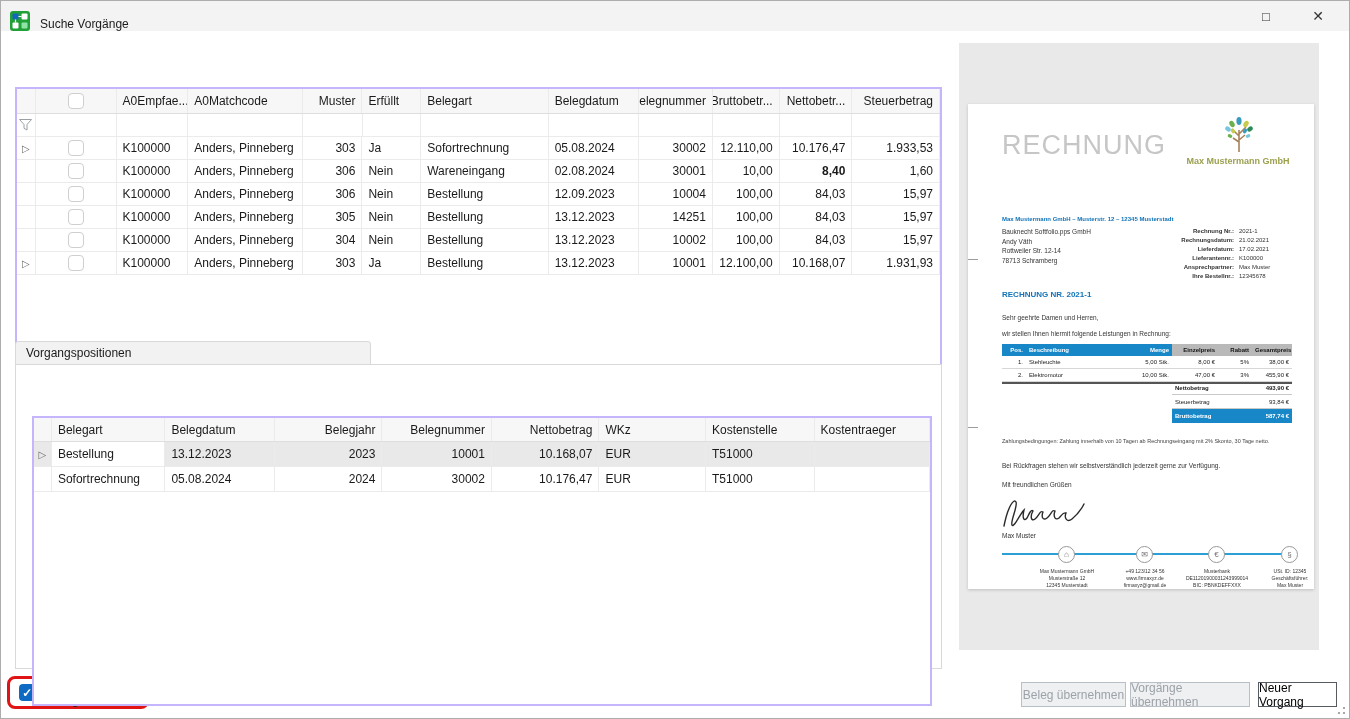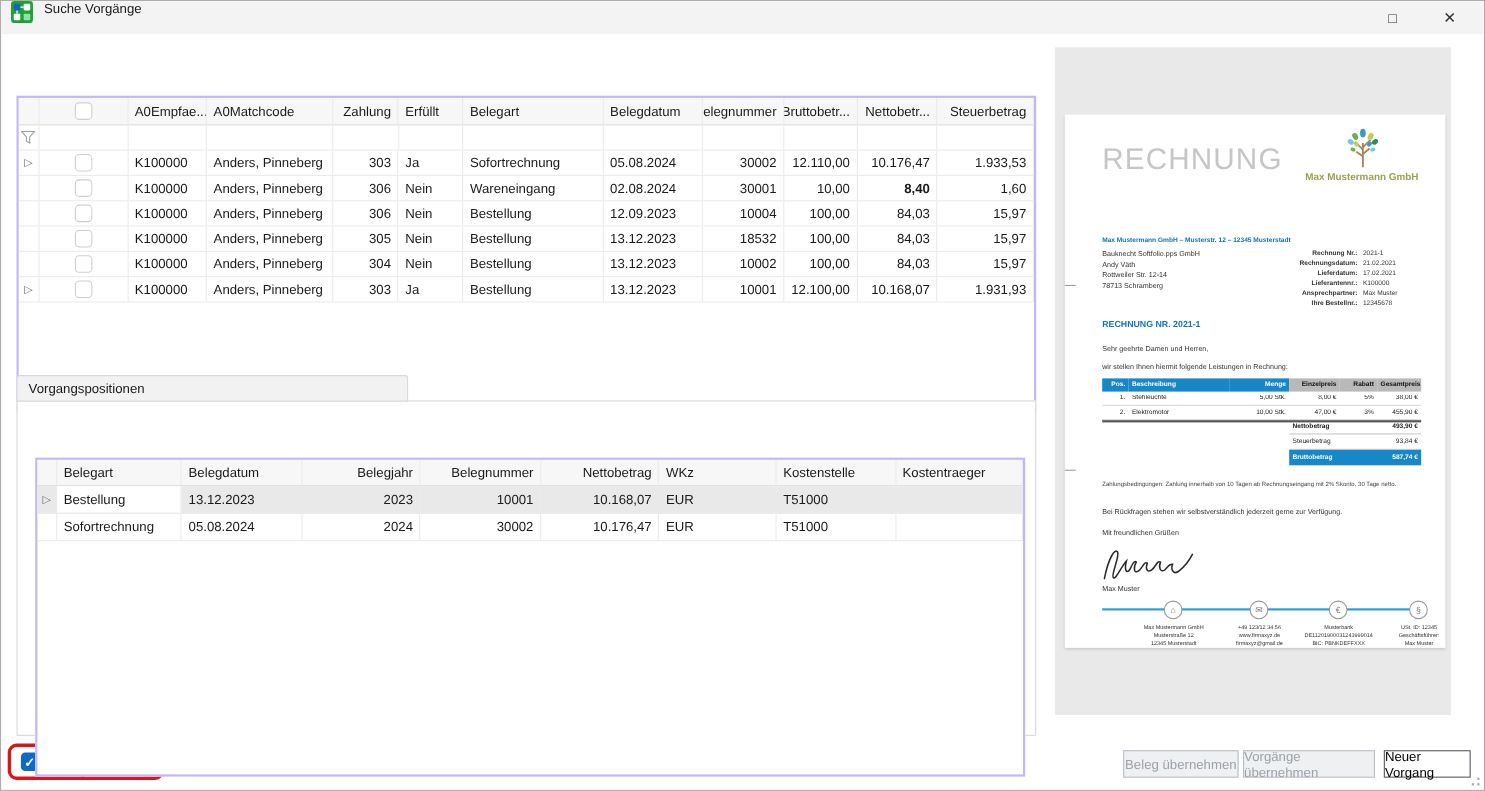--- a/index.html
+++ b/index.html
@@ -2,21 +2,21 @@
 <html><head>
 <meta charset="utf-8">
 <style>
   html,body{margin:0;padding:0;}
   body{width:1350px;height:719px;position:relative;font-family:"Liberation Sans",sans-serif;
        background:#fdfdfd;overflow:hidden;}
   .window{position:absolute;inset:0;border:1px solid #adadad;box-sizing:border-box;background:#fff;}
 
   
   .titlebar{position:absolute;left:0;top:0;width:100%;height:30px;background:#f3f3f3;
-            display:flex;align-items:flex-start;}
+            display:flex;align-items:flex-end;}
   .app-icon{width:20px;height:20px;margin:0 10px 0 9px;}
   .title-text{font-size:12px;color:#1a1a1a;}
   .win-btn{position:absolute;top:0;width:46px;height:30px;display:flex;align-items:center;
            justify-content:center;font-size:13px;color:#333;cursor:default;}
   .btn-max{right:60px;}
   .btn-close{right:8px;font-size:14px;}
 
   
   .grid{position:absolute;background:#fff;border:2px solid #c4b5fd;box-sizing:border-box;overflow:hidden;margin-top:44px;}
   .grow{display:flex;border-bottom:1px solid #ebebeb;box-sizing:border-box;}
@@ -132,21 +132,21 @@
         <div class="gc c" style="width: 81px;">
           <div class="cbx"></div>
         </div>
         <div class="gc" style="width: 72px;">
           <span>A0Empfae...</span>
         </div>
         <div class="gc" style="width: 115px;">
           <span>A0Matchcode</span>
         </div>
         <div class="gc r" style="width: 60px;">
-          <span>Zahlung</span>
+          <span>Muster</span>
         </div>
         <div class="gc" style="width: 59px;">
           <span>Erfüllt</span>
         </div>
         <div class="gc" style="width: 128px;">
           <span>Belegart</span>
         </div>
         <div class="gc" style="width: 91px;">
           <span>Belegdatum</span>
         </div>
@@ -235,21 +235,21 @@
         <div class="gc c" style="width: 19px;"></div>
         <div class="gc c" style="width: 81px;">
           <div class="cbx"></div>
         </div>
         <div class="gc" style="width: 72px;">K100000</div>
         <div class="gc" style="width: 115px;">Anders, Pinneberg</div>
         <div class="gc r" style="width: 60px;">305</div>
         <div class="gc" style="width: 59px;">Nein</div>
         <div class="gc" style="width: 128px;">Bestellung</div>
         <div class="gc" style="width: 91px;">13.12.2023</div>
-        <div class="gc r" style="width: 74px;">18532</div>
+        <div class="gc r" style="width: 74px;">14251</div>
         <div class="gc r" style="width: 67px;">100,00</div>
         <div class="gc r" style="width: 73px;">84,03</div>
         <div class="gc r" style="width: 88px;">15,97</div>
       </div>
       <div class="grow">
         <div class="gc c" style="width: 19px;"></div>
         <div class="gc c" style="width: 81px;">
           <div class="cbx"></div>
         </div>
         <div class="gc" style="width: 72px;">K100000</div>

